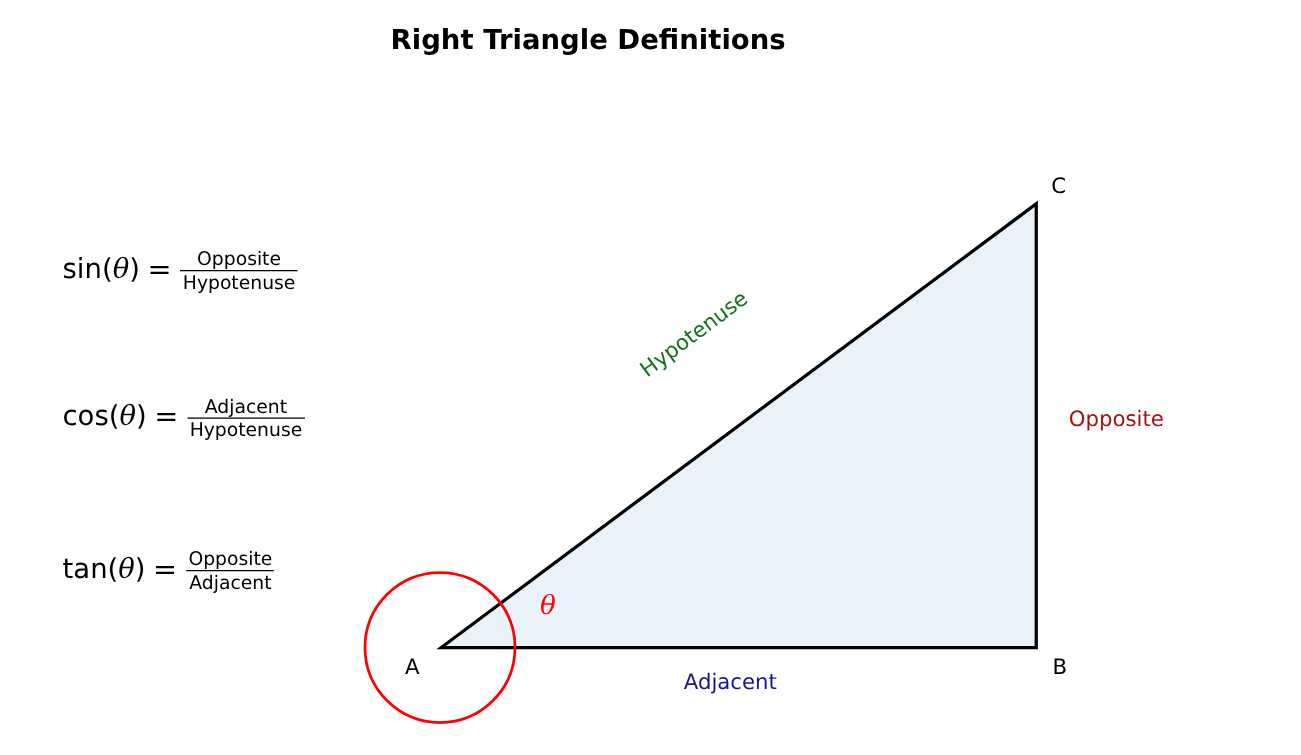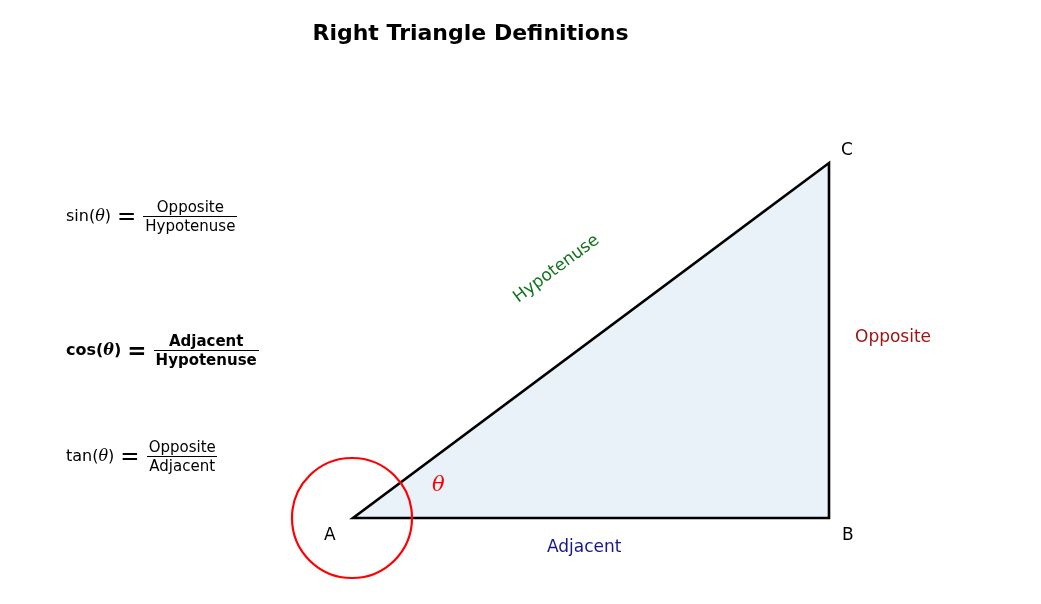--- a/index.html
+++ b/index.html
@@ -42,24 +42,23 @@
   
   .formula {
     position: absolute;
     left: 50px;
     display: flex;
     flex-direction: row;
     align-items: center;
     white-space: nowrap;
   }
   .formula-lhs {
-    font-size: 16px;
+    font-size: 22px;
     line-height: 1;
     color: #000000;
-    margin-left: 16px;
   }
   .formula-lhs .theta-sym {
     font-style: italic;
     font-family: "DejaVu Serif", serif;
   }
   .eq {
     font-size: 23px;
     margin: 0 7px 0 6px;
     color: #000000;
   }
@@ -78,21 +77,21 @@
     color: #000000;
   }
   .frac .den {
     font-size: 15px;
     padding: 1px 2px 0 2px;
     border-top: 1.4px solid #000000;
     color: #000000;
   }
 
   #formula-sin  { top: 198px; }
-  #formula-cos  { top: 332px; font-weight: bold; }
+  #formula-cos  { top: 316px; }
   #formula-tan  { top: 438px; justify-content: center; }
 
   
   #diagram {
     position: absolute;
     left: 0;
     top: 0;
     width: 1041px;
     height: 604px;
   }

